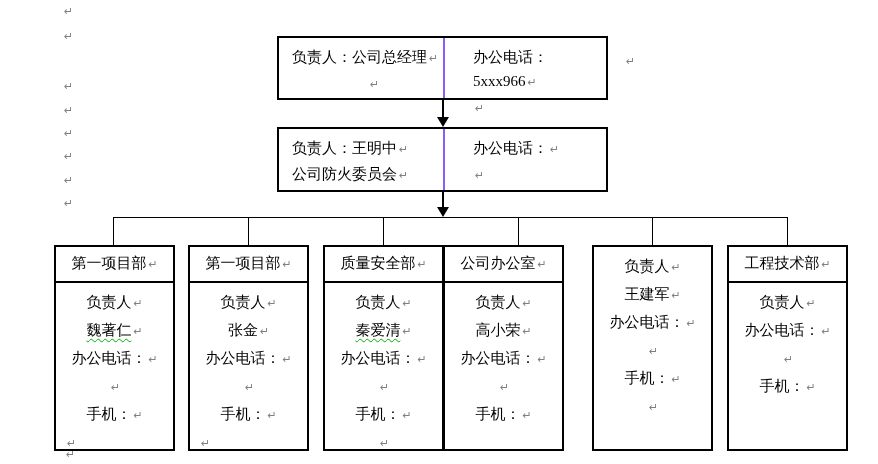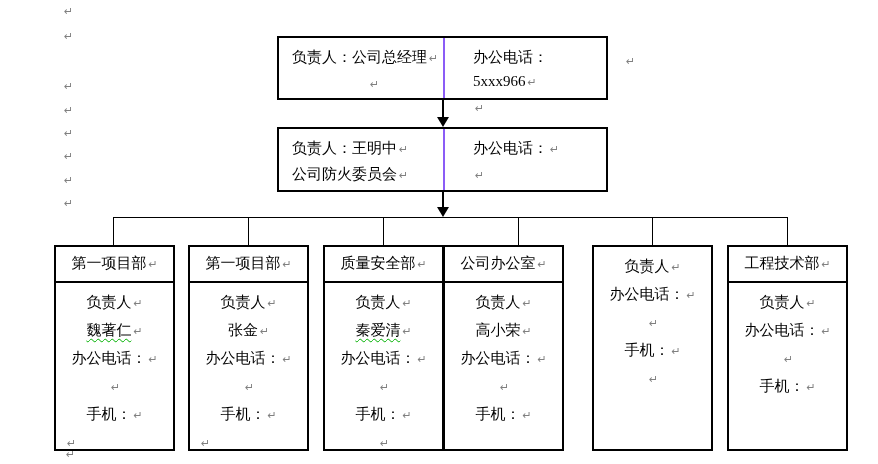--- a/index.html
+++ b/index.html
@@ -141,20 +141,21 @@
       <div class="dline"><span>高小荣</span><span class="pm">↵</span></div>
       <div class="dline"><span>办公电话：</span><span class="pm">↵</span></div>
       <div class="dline"><span class="pm">↵</span></div>
       <div class="dline"><span>手机：</span><span class="pm">↵</span></div>
     </div>
   </div>
 
   <div class="dept" style="left:592px">
     <div class="dept-body">
       <div class="dline"><span>负责人</span><span class="pm">↵</span></div>
+      <div class="dline"><span>王建军</span><span class="pm">↵</span></div>
       <div class="dline"><span>办公电话：</span><span class="pm">↵</span></div>
       <div class="dline"><span class="pm">↵</span></div>
       <div class="dline"><span>手机：</span><span class="pm">↵</span></div>
       <div class="dline"><span class="pm">↵</span></div>
     </div>
   </div>
 
   <div class="dept" style="left:727px">
     <div class="dept-title"><span>工程技术部</span><span class="pm">↵</span></div>
     <div class="dept-body">

